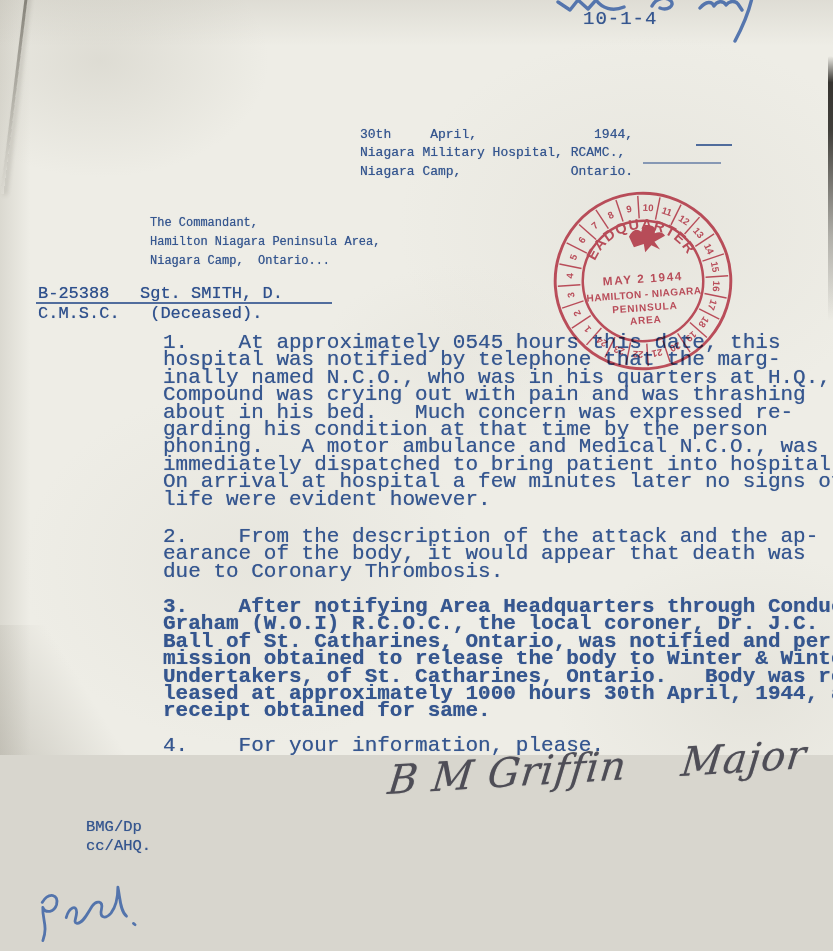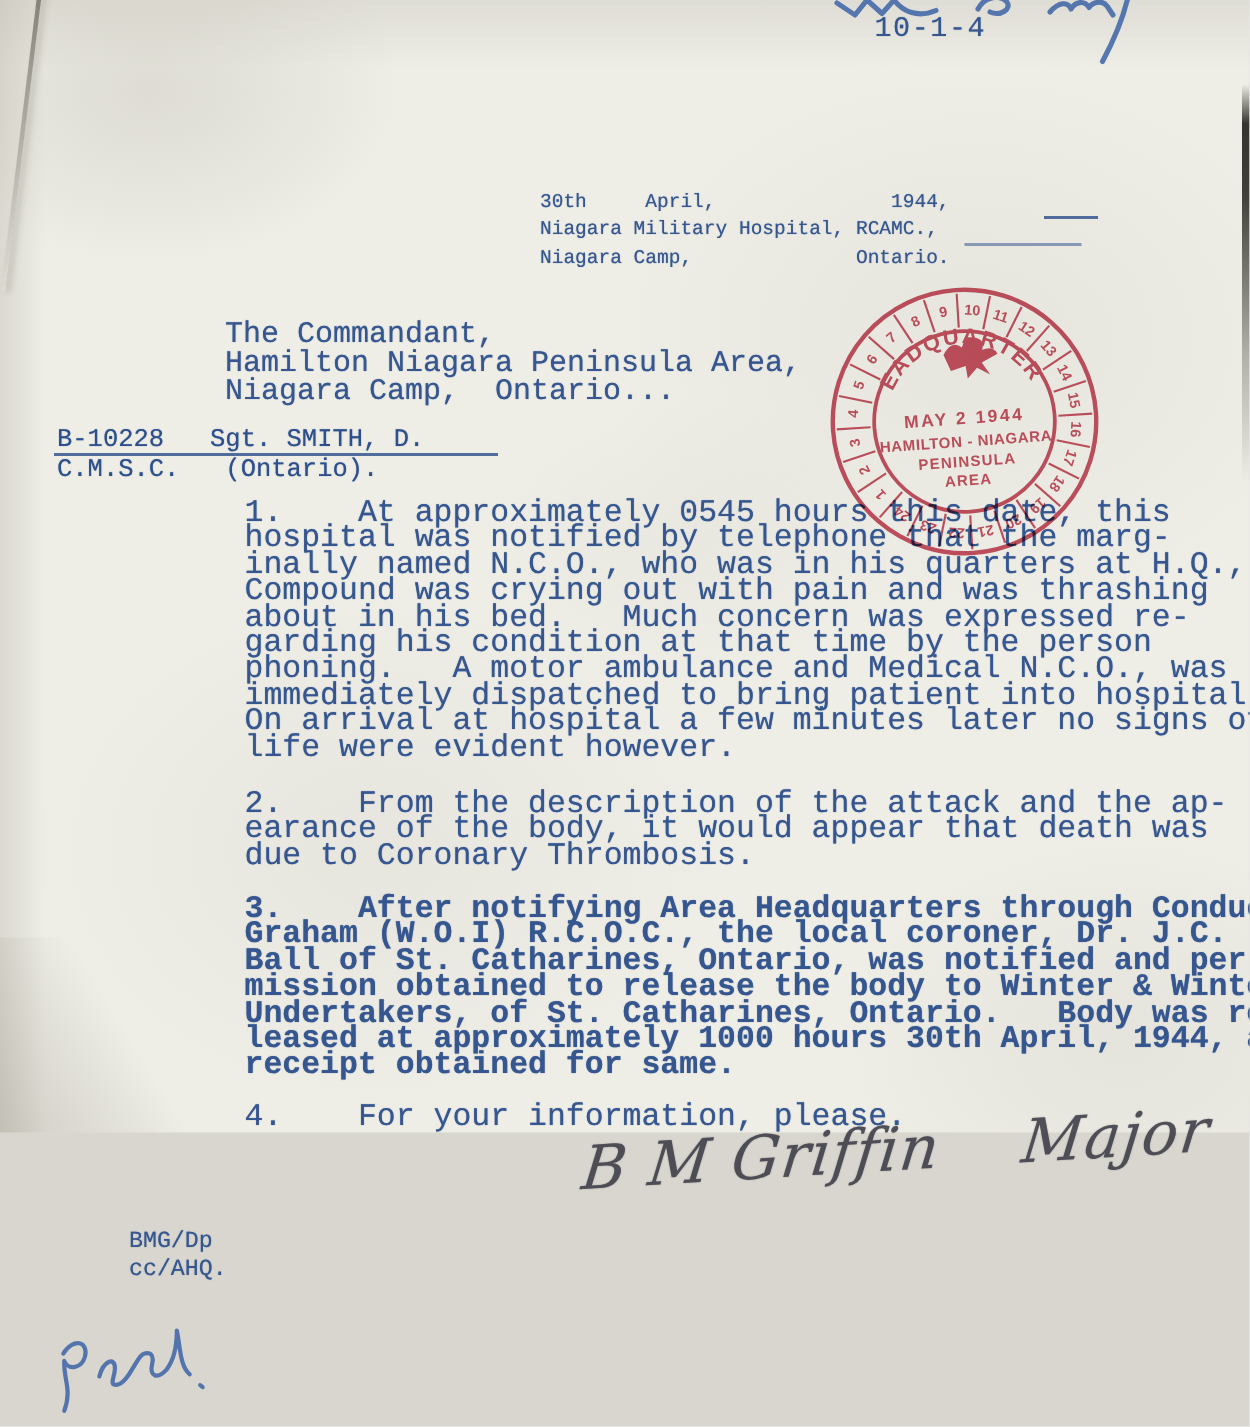--- a/index.html
+++ b/index.html
@@ -29,21 +29,21 @@
   .fold-bottom-left{
     position:absolute;left:0;bottom:0;width:150px;height:130px;
     background:linear-gradient(58deg, rgba(158,154,142,.40), transparent 55%);
   }
   .typed{
     position:absolute;white-space:pre;color:#35568f;
     text-shadow:0 0 .7px rgba(53,86,143,.7);
   }
   .file-number{left:583px;top:8px;font-size:19px;letter-spacing:1px;}
   .date-block{left:360px;top:126px;font-size:13px;line-height:18.3px;}
-  .addressee{left:150px;top:214px;font-size:20px;line-height:19px;}
+  .addressee{left:150px;top:214px;font-size:12px;line-height:19px;}
   .subject{left:38px;top:284px;font-size:17px;line-height:19.5px;color:#2d4f8c;}
   .ink-underline{position:absolute;height:2px;background:#35568f;opacity:.85;}
   .u-subject{left:36px;top:302px;width:296px;height:2.4px;}
   .u-44{left:696px;top:144px;width:36px;}
   .u-rcamc{left:643px;top:162px;width:78px;opacity:.55;}
   .para{left:163px;font-size:21px;line-height:17.4px;}
   .p1{top:334px;}
   .p2{top:528px;font-family:Liberation Mono, monospace;}
   .p3{top:598px;font-weight:bold;}
   .p4{top:737px;}
@@ -98,22 +98,22 @@
   <div class="typed date-block">30th     April,               1944,
 Niagara Military Hospital, RCAMC.,
 Niagara Camp,              Ontario.</div>
   <div class="ink-underline u-44"></div>
   <div class="ink-underline u-rcamc"></div>
 
   <div class="typed addressee">The Commandant,
 Hamilton Niagara Peninsula Area,
 Niagara Camp,  Ontario...</div>
 
-  <div class="typed subject"><span>B-10228   Sgt. SMITH, D.</span>
-<span>C.M.S.C.   (Ontario).</span></div>
+  <div class="typed subject"><span>B-25388   Sgt. SMITH, D.</span>
+<span>C.M.S.C.   (Deceased).</span></div>
   <div class="ink-underline u-subject"></div>
 
   <div class="typed para p1">1.    At approximately 0545 hours this date, this
 hospital was notified by telephone that the marg-
 inally named N.C.O., who was in his quarters at H.Q.,
 Compound was crying out with pain and was thrashing
 about in his bed.   Much concern was expressed re-
 garding his condition at that time by the person
 phoning.   A motor ambulance and Medical N.C.O., was
 immediately dispatched to bring patient into hospital.

